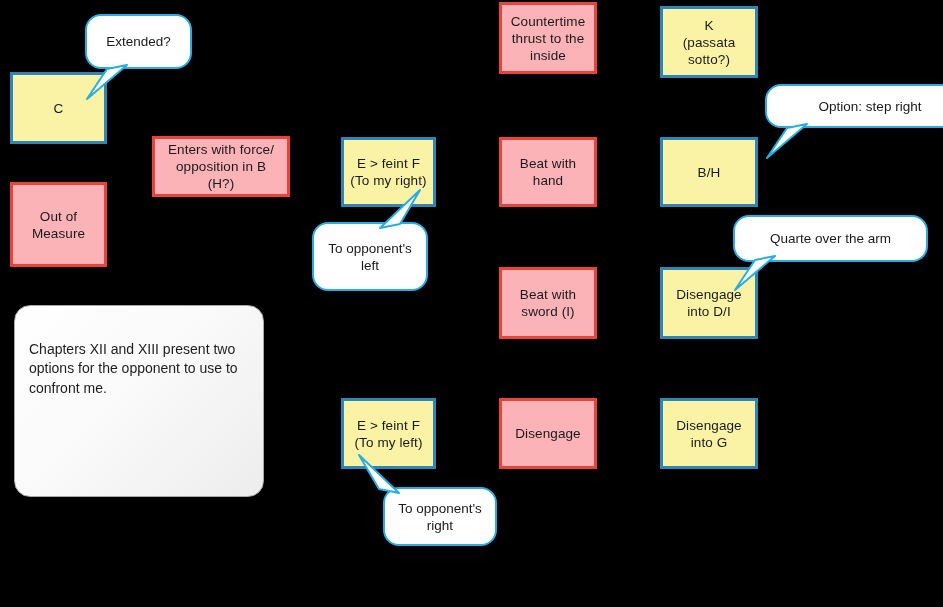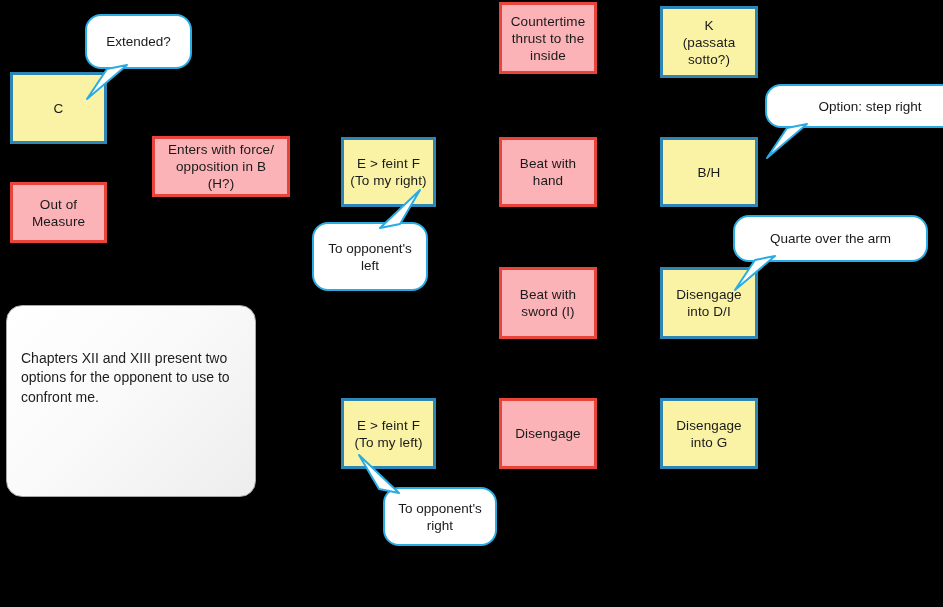--- a/index.html
+++ b/index.html
@@ -74,47 +74,47 @@
   }
   .callout .tail {
     position: absolute;
     overflow: visible;
     z-index: 3;
   }
 
   
   #note {
     position: absolute;
-    left: 6px;
+    left: 14px;
     top: 305px;
     width: 250px;
     height: 192px;
     box-sizing: border-box;
     background: linear-gradient(135deg, #ffffff 0%, #fafafa 45%, #ededed 100%);
     border: 1.5px solid #a8a8a8;
     border-radius: 16px;
     box-shadow: 4px 5px 7px rgba(0,0,0,0.55);
-    padding: 23px 14px 10px 14px;
+    padding: 14px 14px 10px 14px;
     color: #1d1d1d;
     font-size: 14px;
     line-height: 19.5px;
     white-space: pre-line;
     overflow: hidden;
   }
   #note .para { margin: 0 0 14px 0; }
   #note .para:last-child { margin-bottom: 0; }
 </style>
 </head>
 <body>
 
 <div id="canvas">
 
   <div id="nodes-layer">
       <div class="node yellow" style="left: 10px; top: 72px; width: 97px; height: 72px;"><span>C</span></div>
-      <div class="node pink" style="left: 10px; top: 182px; width: 97px; height: 61px;"><span>Out of
+      <div class="node pink" style="left: 10px; top: 182px; width: 97px; height: 85px;"><span>Out of
 Measure</span></div>
       <div class="node pink" style="left: 152px; top: 136px; width: 138px; height: 61px;"><span>Enters with force/
 opposition in B
 (H?)</span></div>
       <div class="node yellow" style="left: 341px; top: 137px; width: 95px; height: 70px;"><span>E &gt; feint F
 (To my right)</span></div>
       <div class="node yellow" style="left: 341px; top: 398px; width: 95px; height: 71px;"><span>E &gt; feint F
 (To my left)</span></div>
       <div class="node pink" style="left: 499px; top: 2px; width: 98px; height: 72px;"><span>Countertime
 thrust to the

